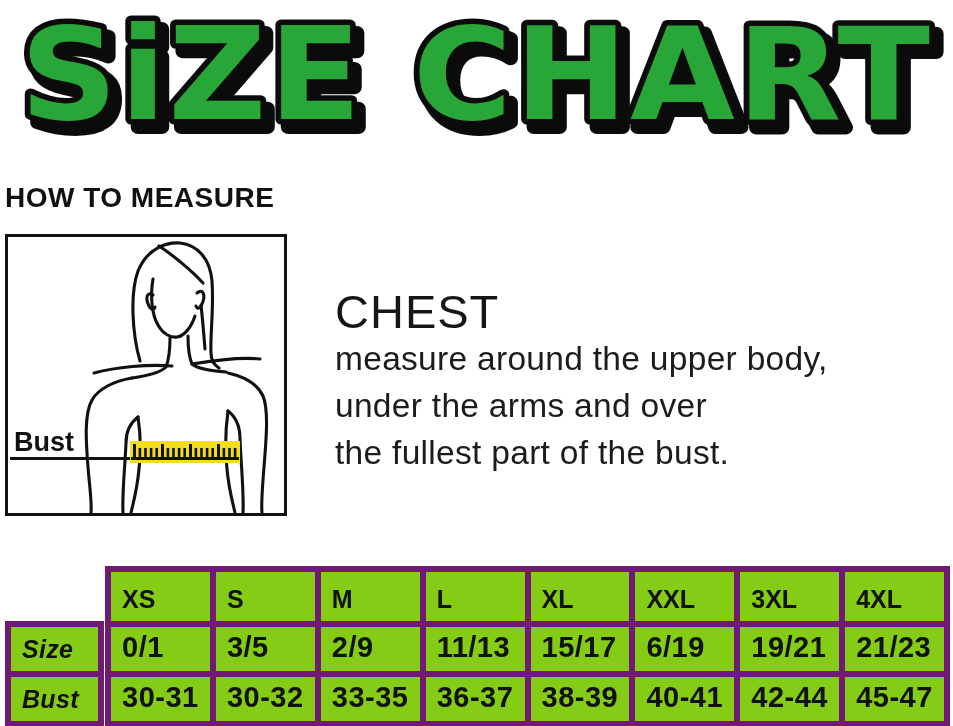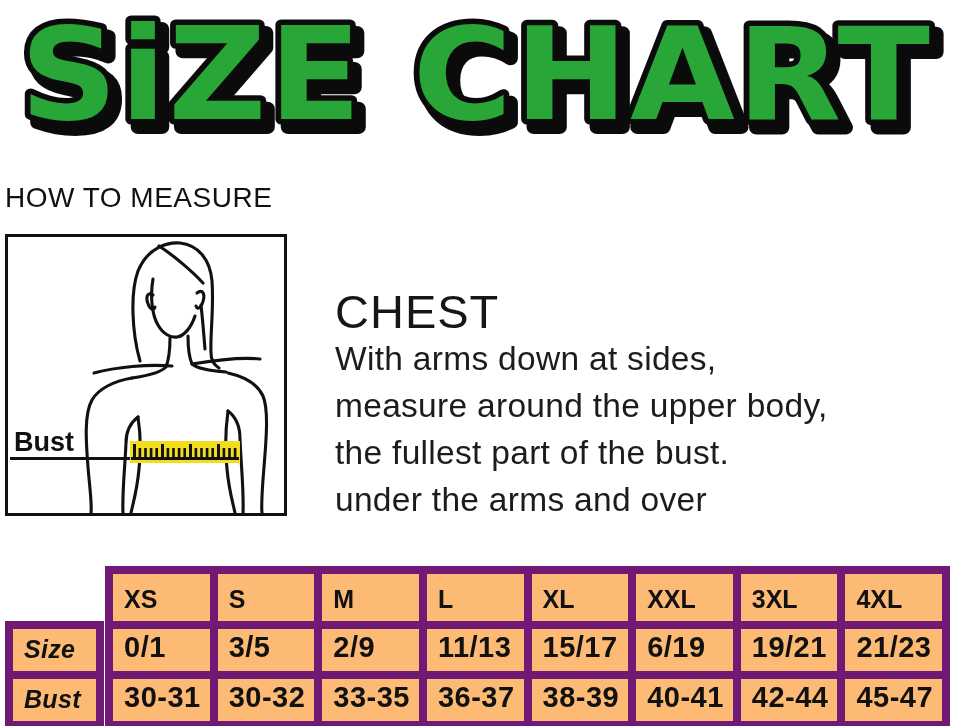--- a/index.html
+++ b/index.html
@@ -10,43 +10,43 @@
   
   .title-svg{position:absolute;left:0;top:0;width:953px;height:162px;}
   .title-svg text{
     font-family:"DejaVu Sans", sans-serif;font-weight:bold;font-size:128px;
     letter-spacing:2px;
   }
   .title-shadow{fill:#0b0b0b;stroke:#0b0b0b;stroke-width:14;stroke-linejoin:round;paint-order:stroke;}
   .title-main{stroke:#0b0b0b;stroke-width:11;stroke-linejoin:round;paint-order:stroke;}
   
   .how-heading{
-    position:absolute;left:5px;top:182px;font-size:28px;font-weight:normal;
+    position:absolute;left:5px;top:182px;font-size:28px;font-weight:bold;
     letter-spacing:0.5px;
   }
   
   .figure-box{
     position:absolute;left:5px;top:234px;width:276px;height:276px;
     border:3px solid #111;
   }
   .figure-box svg{display:block;width:276px;height:276px;}
   .fig-line{fill:none;stroke:#111;stroke-width:3.1;stroke-linecap:round;stroke-linejoin:round;}
   .bust-text{font-family:"Liberation Sans",sans-serif;font-weight:bold;font-size:27px;fill:#111;}
   
   .instruction{position:absolute;left:335px;top:288px;width:615px;}
   .chest-heading{font-size:47px;font-weight:normal;letter-spacing:1px;line-height:1.0;color:#161616;}
   .instruction-line{font-size:33.5px;font-weight:normal;letter-spacing:0.3px;line-height:47px;color:#1c1c1c;}
   .instruction-line:first-of-type{margin-top:6px;}
   
   table{border-collapse:collapse;table-layout:fixed;}
   .label-table{position:absolute;left:5px;top:621px;width:99px;}
   .main-table{position:absolute;left:105px;top:566px;width:845px;}
   td,th{
-    border:8px solid #701a75;text-align:left;vertical-align:bottom;
-    padding:0 0 7px 11px;background:#fdba74;white-space:nowrap;
+    border:6px solid #701a75;text-align:left;vertical-align:bottom;
+    padding:0 0 7px 11px;background:#84cc16;white-space:nowrap;
   }
   .main-table tr.header-row{height:55px;}
   .main-table tr.data-row{height:50px;}
   .label-table tr{height:50px;}
   th{font-size:25px;font-weight:bold;}
   td{font-size:29px;font-weight:bold;letter-spacing:0.5px;}
   .row-label{font-size:25px;font-weight:bold;letter-spacing:0.3px;font-style:italic;}
 </style>
 </head>
 <body>
@@ -89,24 +89,23 @@
     <line x1="125" y1="214" x2="230" y2="214" stroke="#111" stroke-width="14" stroke-dasharray="3 25"></line>
     <line x1="123" y1="221.5" x2="231" y2="221.5" stroke="#111" stroke-width="3"></line>
 
     <text class="bust-text" x="6" y="214">Bust</text>
     <line x1="2" y1="221.5" x2="122" y2="221.5" stroke="#111" stroke-width="3"></line>
   </svg>
 </div>
 
 <div class="instruction">
   <div class="chest-heading">CHEST</div>
-  <div class="instruction-line">With arms down at sides,</div>
   <div class="instruction-line">measure around the upper body,</div>
+  <div class="instruction-line">under the arms and over</div>
   <div class="instruction-line">the fullest part of the bust.</div>
-  <div class="instruction-line">under the arms and over</div>
 </div>
 
 <table class="label-table">
   <tbody>
       <tr>
     <td class="row-label">Size</td>
   </tr>
   <tr>
     <td class="row-label">Bust</td>
   </tr>

